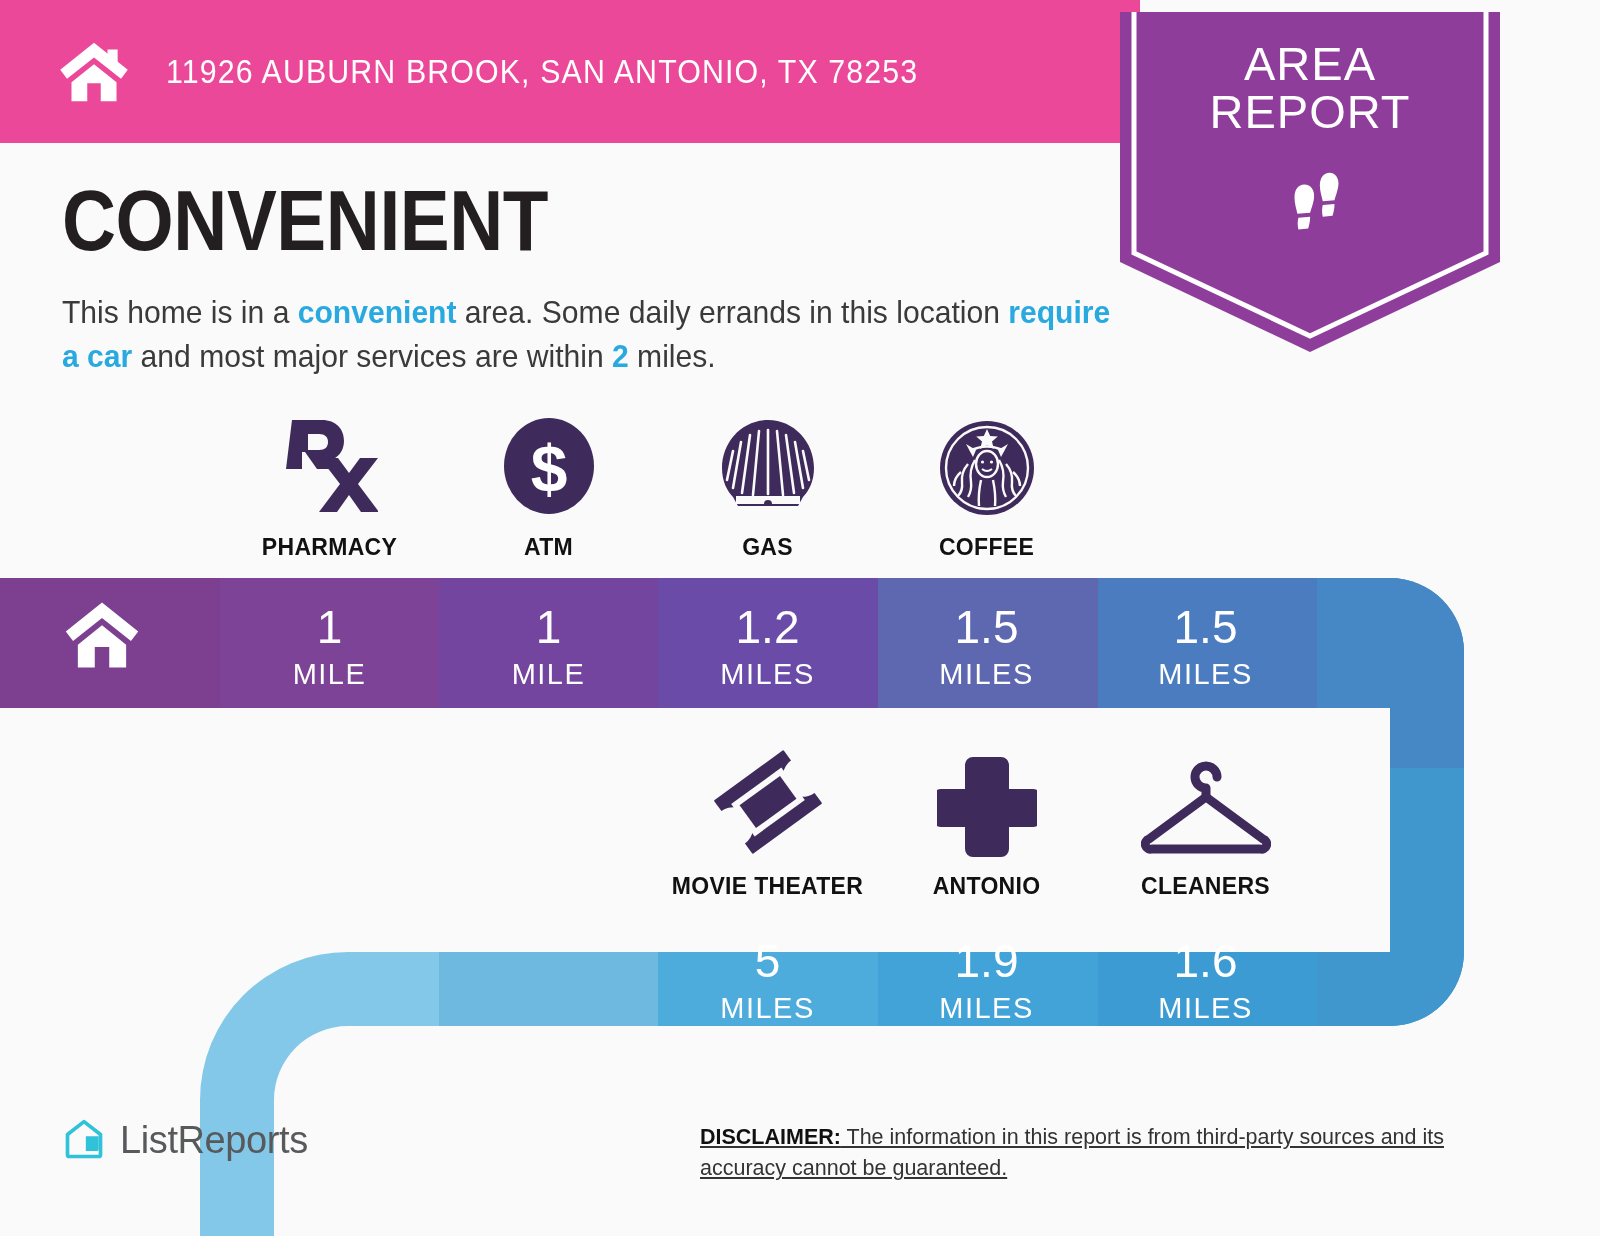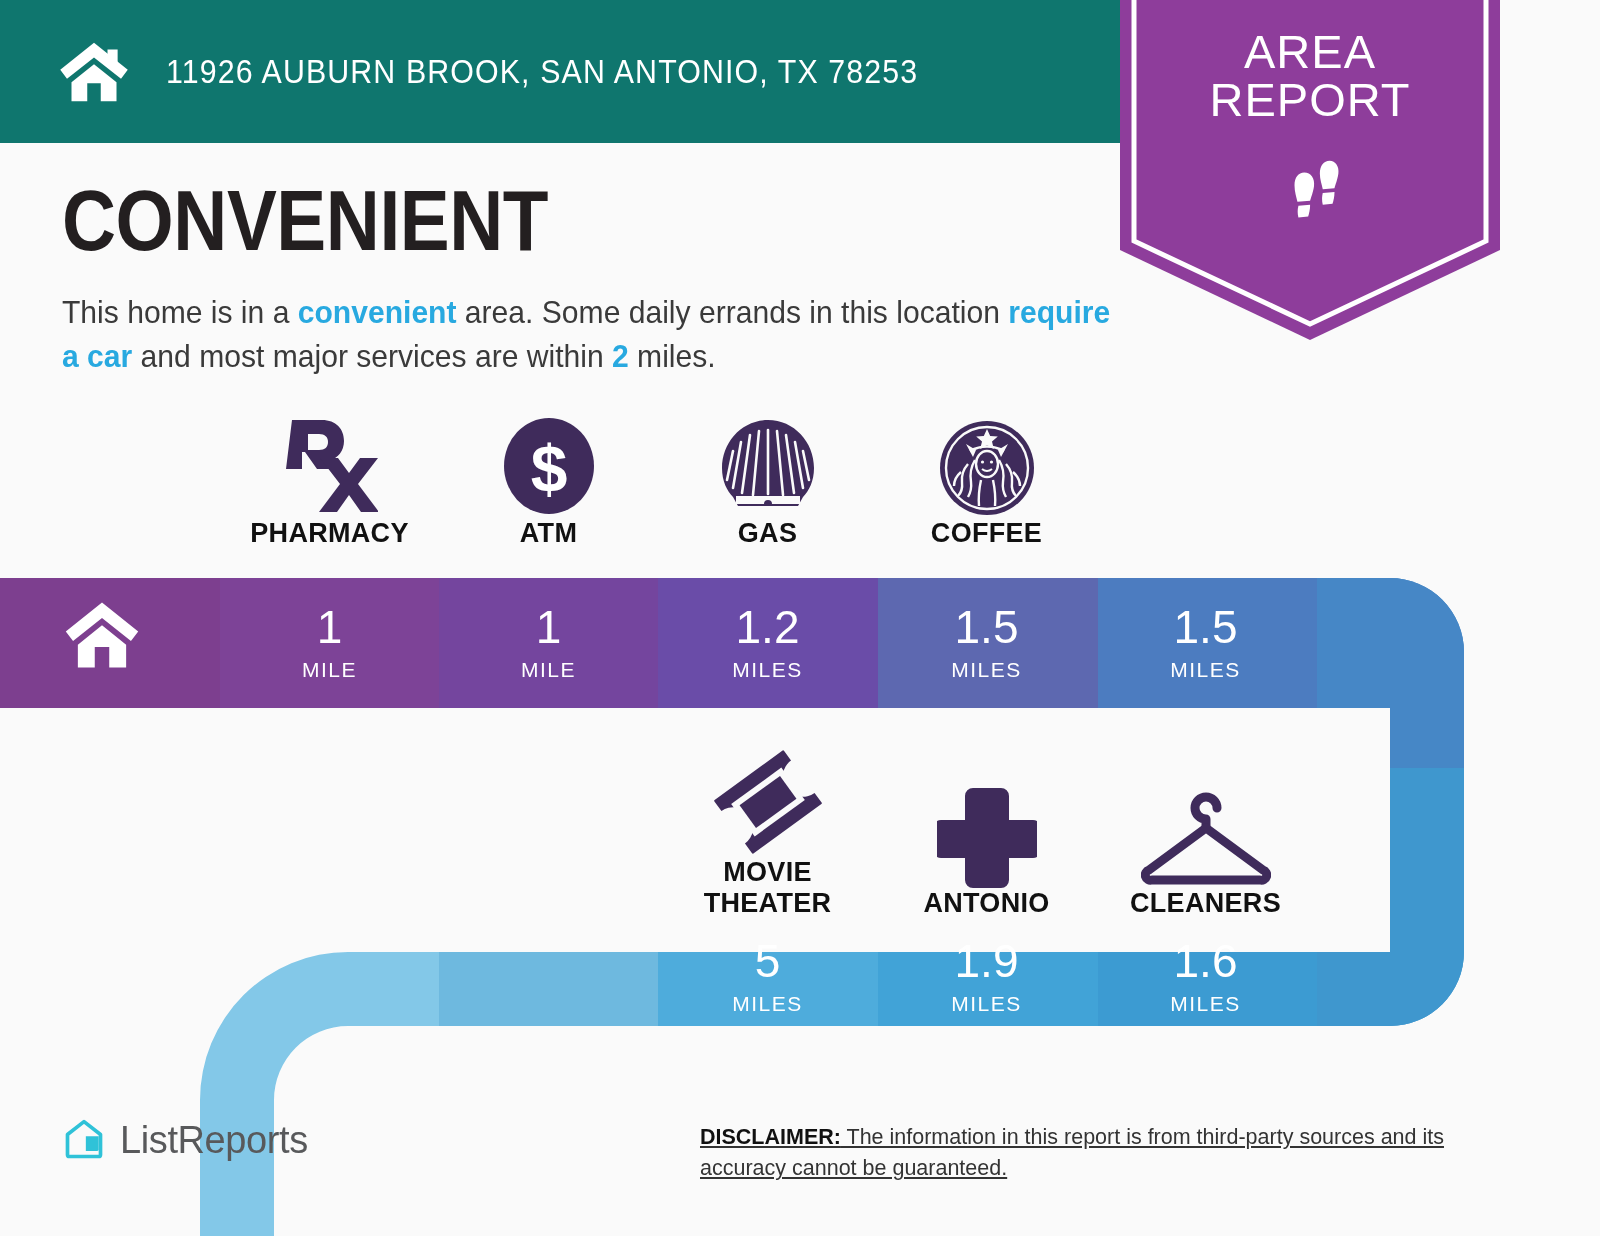--- a/index.html
+++ b/index.html
@@ -9,39 +9,39 @@
     background: #fafafa;
     font-family: "Liberation Sans", sans-serif;
     overflow: hidden;
   }
   .page { position: relative; width: 1600px; height: 1236px; background: #fafafa; }
 
   
   .header {
     position: absolute; left: 0; top: 0;
     width: 1140px; height: 143px;
-    background: #0f766e;
+    background: #ec4899;
     display: flex; align-items: center;
   }
   .header-house { margin-left: 58px; width: 72px; height: 72px; flex: none; }
   .header-address {
     margin-left: 36px;
     color: #ffffff;
     font-size: 33px;
     letter-spacing: 1.2px;
     font-weight: 400;
     font-family: "Liberation Sans Narrow", "Liberation Sans", sans-serif;
     transform: scaleX(0.92);
     transform-origin: left center;
     white-space: nowrap;
   }
 
   
   .badge {
-    position: absolute; left: 1120px; top: 0;
+    position: absolute; left: 1120px; top: 12px;
     width: 380px; height: 340px;
   }
   .badge svg { display: block; }
   .badge-text {
     position: absolute; left: 0; top: 28px; width: 380px;
     text-align: center;
     color: #fff;
     font-size: 47px;
     font-weight: 400;
     line-height: 1.03;
@@ -79,40 +79,41 @@
     position: absolute;
     display: flex;
     align-items: flex-end;
   }
   .icon-cell {
     width: 219px;
     text-align: center;
   }
   .icon-art { height: 100px; display:flex; align-items:flex-end; justify-content:center; }
   .icon-label {
-    font-size: 27px;
+    margin-top: 16px;
+    font-size: 23px;
     font-weight: 700;
     color: #111;
     letter-spacing: 0.3px;
     font-family: "Liberation Sans", sans-serif;
   }
 
   
   .ribbon { position: absolute; left: 0; top: 578px; width: 1600px; height: 658px; }
   .ribbon svg { display: block; }
 
   .val-row { position: absolute; display: flex; }
   .val-cell {
     width: 219px;
     text-align: center;
     color: #fff;
     font-family: "Liberation Sans Narrow", "Liberation Sans", sans-serif;
   }
   .val-num { font-size: 46px; line-height: 1; font-weight: 400; }
-  .val-unit { font-size: 21px; margin-top: 8px; letter-spacing: 1.5px; font-weight: 400; }
+  .val-unit { font-size: 29px; margin-top: 8px; letter-spacing: 1.5px; font-weight: 400; }
 
   .home-badge { position: absolute; left: 62px; top: 600px; width: 80px; height: 70px; }
 
   
   .logo { position: absolute; left: 62px; top: 1118px; display: flex; align-items: center; }
   .logo-mark { width: 44px; height: 44px; flex: none; }
   .logo-text {
     margin-left: 14px; font-size: 38px; color: #58595B;
     font-family: "Liberation Sans", sans-serif; letter-spacing: -0.4px;
   }

